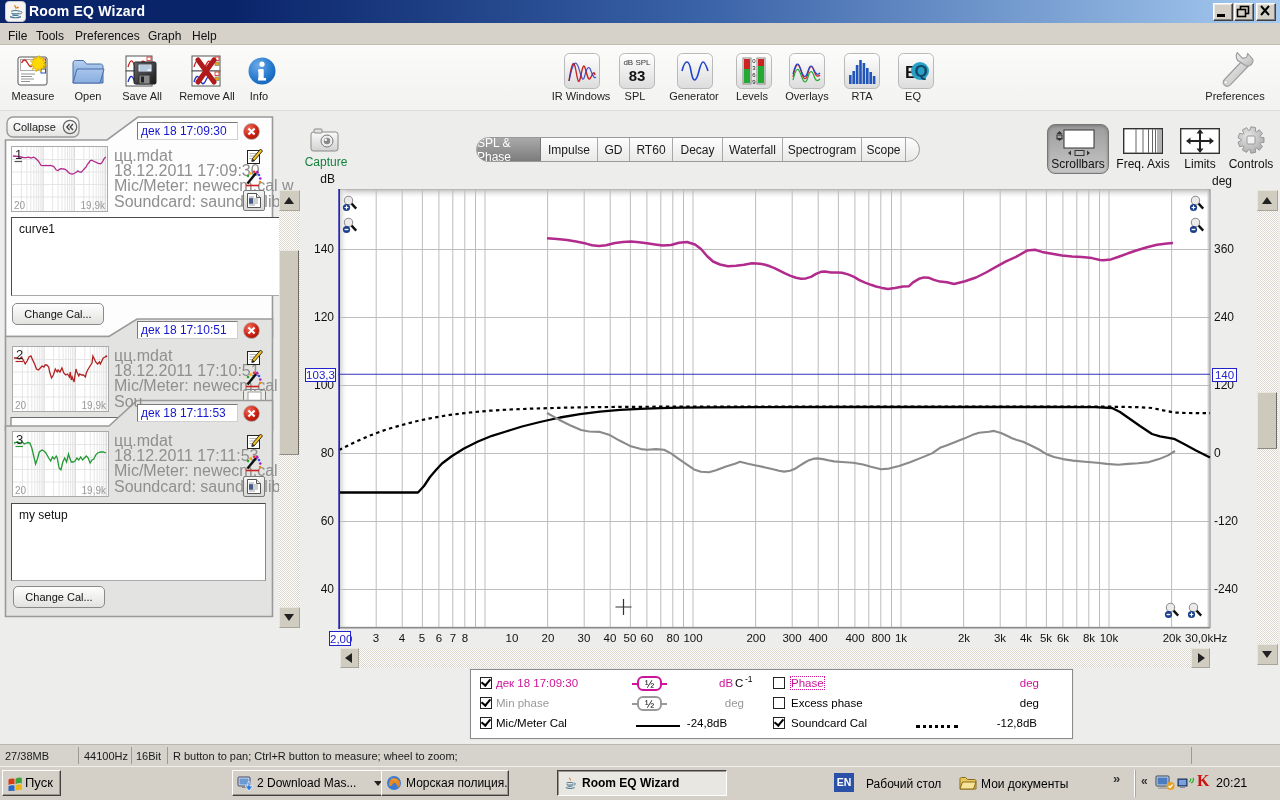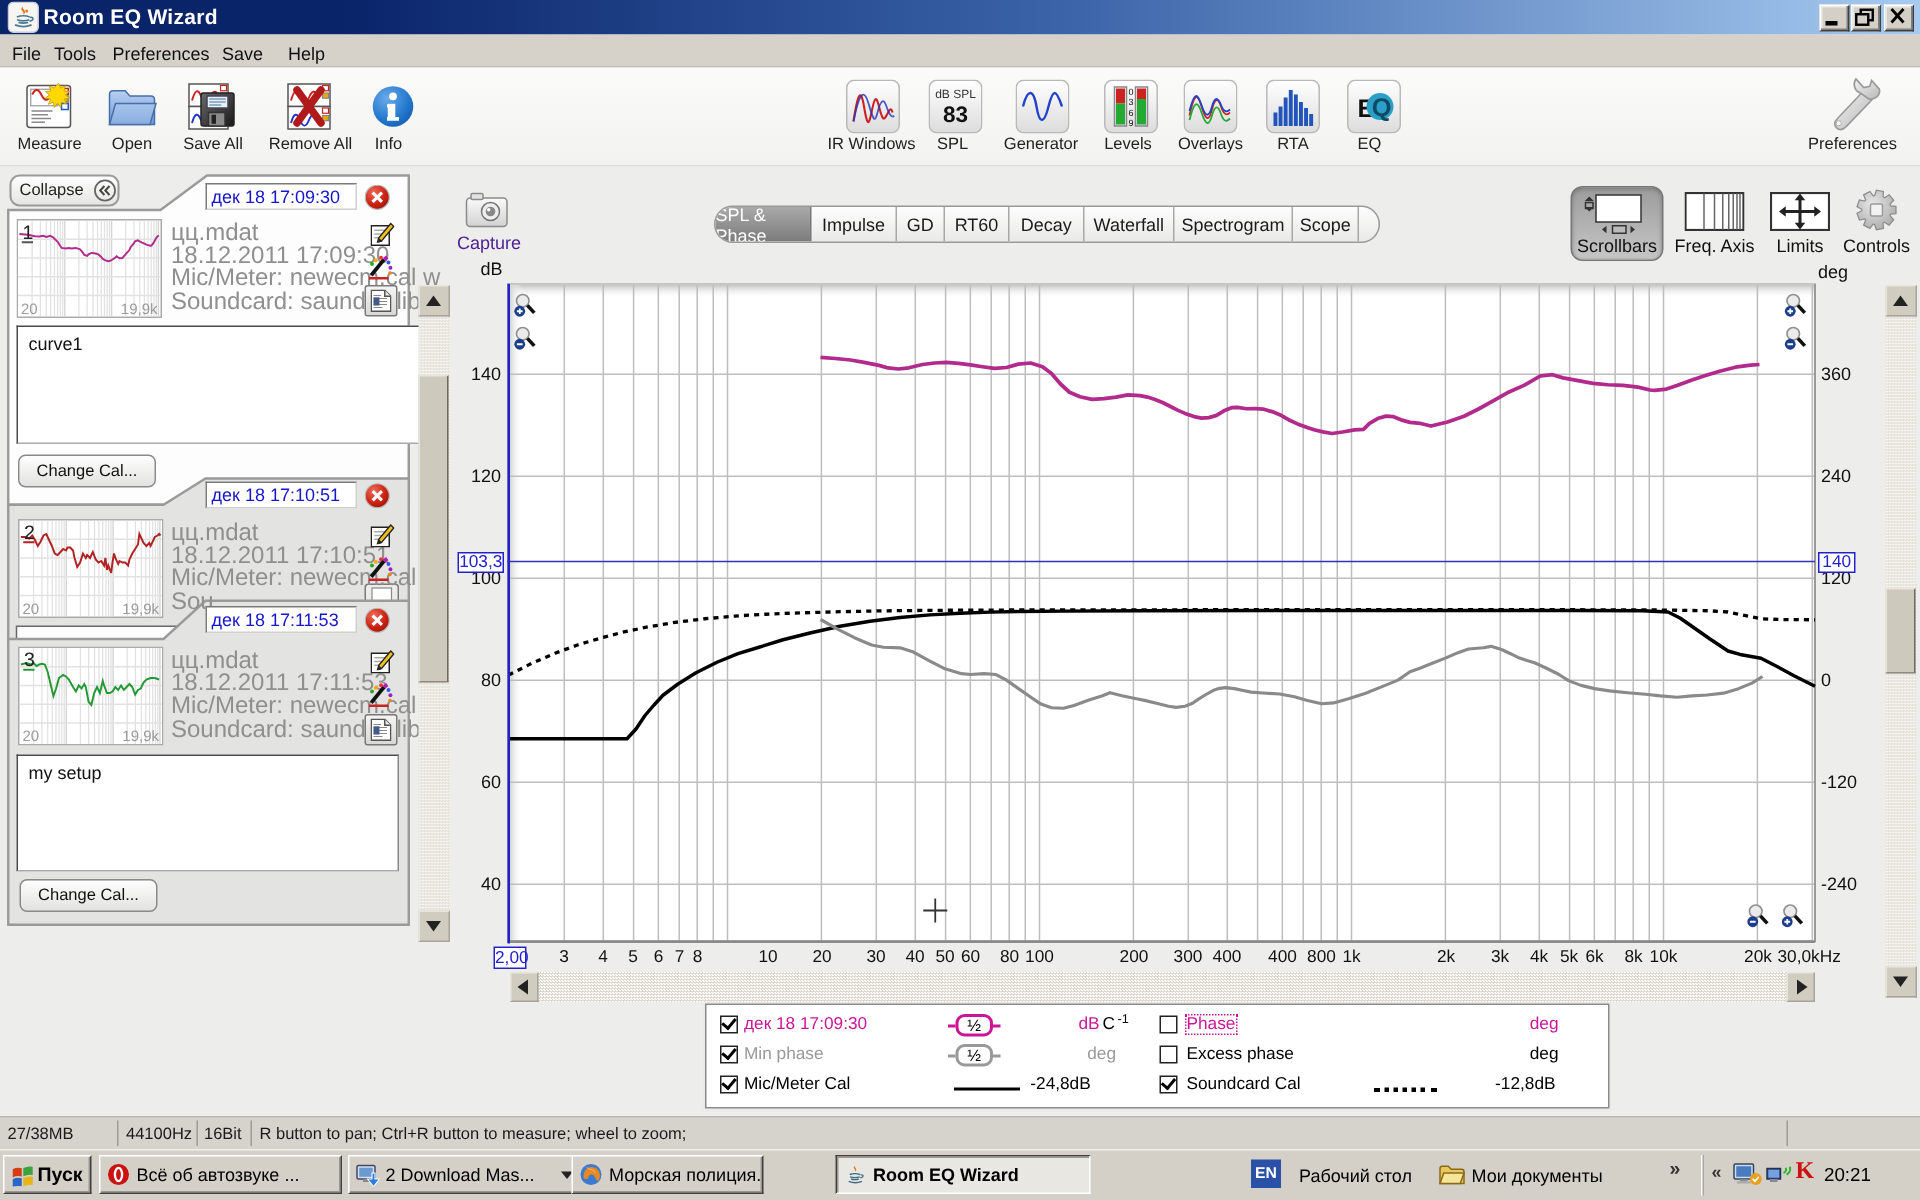--- a/index.html
+++ b/index.html
@@ -80,21 +80,21 @@
         <rect x="2.5" y="5.5" width="8" height="7" fill="#d4d0c8" stroke="#000" stroke-width="1.6"></rect>
       </svg></div>
 <div class="abs winbtn" style="left:1256px"><svg width="18" height="14">
         <path d="M4 2l8 9M12 2l-8 9" stroke="#000" stroke-width="1.9"></path>
       </svg></div>
 </div>
 <div id="menu" class="abs">
 <span style="left:8px">File</span>
 <span style="left:36px">Tools</span>
 <span style="left:75px">Preferences</span>
-<span style="left:148px">Save</span>
+<span style="left:148px">Graph</span>
 <span style="left:192px">Help</span>
 </div>
 <div id="toolbar" class="abs"></div>
 <svg class="abs" style="left:16px;top:54px" width="34" height="34" viewBox="0 0 34 34">
 <rect x="2" y="3" width="29" height="28" rx="2" fill="#fff" stroke="#555"></rect>
 <rect x="4.5" y="5.5" width="18" height="11" fill="#fff" stroke="#999" stroke-width="0.8"></rect>
 <path d="M5.5 9c2-4 4-4 6 0s4 5 6 1 3-3 4 1" stroke="#cc2222" stroke-width="1.3" fill="none"></path>
 <rect x="25" y="5" width="4.5" height="4" fill="#fff" stroke="#cc2222"></rect>
     <rect x="25" y="10" width="4.5" height="4" fill="#eaa800" stroke="#888"></rect>
     <rect x="25" y="15" width="4.5" height="4" fill="#fff" stroke="#2255cc"></rect>
@@ -533,21 +533,21 @@
       <linearGradient id="cam" x1="0" y1="0" x2="0" y2="1">
         <stop offset="0" stop-color="#fafafa"></stop>
         <stop offset="1" stop-color="#d2d2d2"></stop>
       </linearGradient>
     </defs>
 <rect x="4" y="2" width="8" height="4" rx="1" fill="#e2e2e2" stroke="#8a8a8a"></rect>
 <circle cx="17" cy="14" r="6" fill="#eee" stroke="#777"></circle>
     <circle cx="17" cy="14" r="3.2" fill="#888"></circle>
     <circle cx="15.8" cy="12.8" r="1.2" fill="#fff"></circle>
 </svg>
-<div class="abs" style="left:276px;top:155px;width:100px;text-align:center;font-size:12px;color:#4c1d95">Capture</div>
+<div class="abs" style="left:276px;top:155px;width:100px;text-align:center;font-size:12px;color:#15803d">Capture</div>
 <div class="abs" style="left:290px;top:172px;width:45px;text-align:right;font-size:12px;color:#111">dB</div>
 <div class="abs" style="left:1212px;top:174px;font-size:12px;color:#111">deg</div>
 <div id="tabs" class="abs">
 <div class="tab sel" style="width:64px">SPL &amp; Phase</div>
 <div class="tab" style="width:57px">Impulse</div>
 <div class="tab" style="width:32px">GD</div>
 <div class="tab" style="width:43px">RT60</div>
 <div class="tab" style="width:50px">Decay</div>
 <div class="tab" style="width:60px">Waterfall</div>
 <div class="tab" style="width:79px">Spectrogram</div>
@@ -783,38 +783,30 @@
 <span style="left:5px">27/38MB</span>
     <i style="left:78px"></i>
 <span style="left:84px">44100Hz</span>
     <i style="left:131px"></i>
 <span style="left:136px">16Bit</span>
     <i style="left:167px"></i>
 <span style="left:173px">R button to pan; Ctrl+R button to measure; wheel to zoom;</span>
 <i style="left:1191px"></i>
 </div>
 <div id="taskbar" class="abs">
-<div class="abs tbtn" style="left:2px;width:59px;font-weight:bold;font-size:13px">
+<div class="abs tbtn" style="left:2px;width:59px;font-weight:normal;font-size:13px">
 <svg class="ic" viewBox="0 0 16 16">
         <g transform="skewY(-7) translate(0,1.5)">
           <path d="M1.5 3.2 Q4 2 7.5 3.2 L7.5 8.7 Q4 7.5 1.5 8.7z" fill="#d53c14"></path>
           <path d="M8.5 3.2 Q12 2 14.8 3.2 L14.8 8.7 Q12 7.5 8.5 8.7z" fill="#3ca23c"></path>
           <path d="M1.5 9.9 Q4 8.7 7.5 9.9 L7.5 15.4 Q4 14.2 1.5 15.4z" fill="#2a66c8"></path>
           <path d="M8.5 9.9 Q12 8.7 14.8 9.9 L14.8 15.4 Q12 14.2 8.5 15.4z" fill="#e8b416"></path>
         </g>
       </svg>
 <span class="tx" style="left:22px;top:4px">Пуск</span>
-    </div>
-<div class="abs tbtn" style="left:66px;width:162px">
-      <svg class="ic" viewBox="0 0 16 16">
-        <circle cx="8" cy="8" r="7" fill="#cc1111"></circle>
-        <ellipse cx="8" cy="8" rx="3.2" ry="5.2" fill="#fff"></ellipse>
-        <ellipse cx="8" cy="8" rx="1.6" ry="3.6" fill="#cc1111"></ellipse>
-      </svg>
-      <span class="tx" style="">Всё об автозвуке ...</span>
     </div>
 <div class="abs tbtn" style="left:232px;width:158px">
       <svg class="ic" viewBox="0 0 16 16">
         <rect x="1" y="2" width="12" height="9" rx="1" fill="#cfe0f0" stroke="#446"></rect>
         <rect x="2.5" y="3.5" width="9" height="6" fill="#6a9ad0"></rect>
         <rect x="5" y="11" width="4" height="2" fill="#888"></rect>
         <path d="M11 7v4h-3l4 5 4-5h-3V7z" fill="#2a7de0" stroke="#fff" stroke-width="0.7"></path>
       </svg>
       <span class="tx" style="">2 Download Mas...</span>
       <span style="position:absolute;right:7px;top:10px;width:0;height:0;border-left:4.5px solid transparent;border-right:4.5px solid transparent;border-top:5.5px solid #222"></span>

